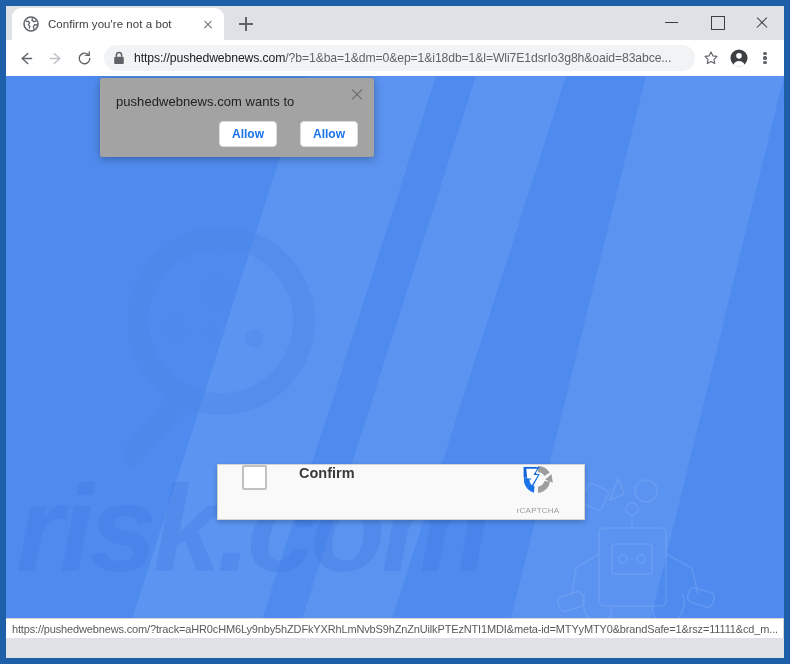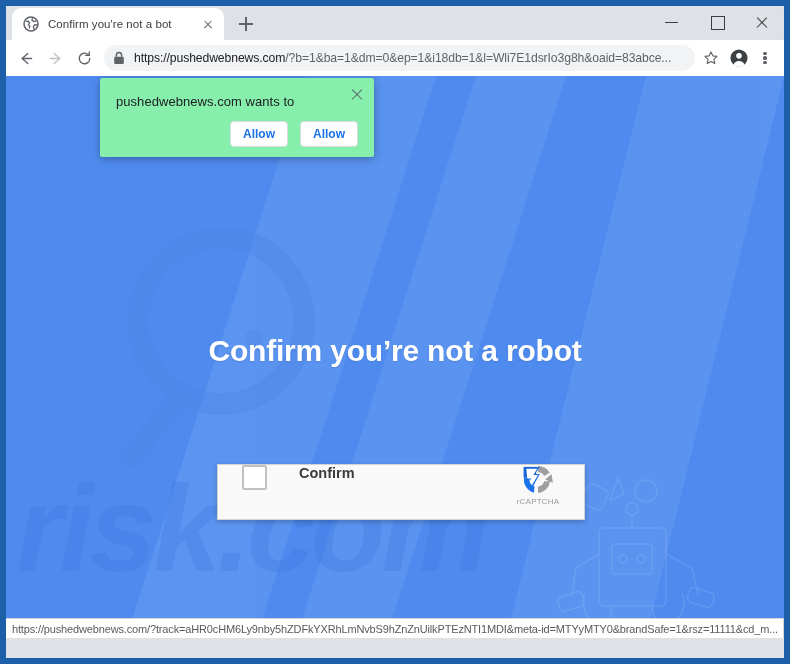--- a/index.html
+++ b/index.html
@@ -205,21 +205,21 @@
   }
 
   .bg-art { position: absolute; inset: 0; }
 
   
   .perm-bubble {
     position: absolute;
     left: 94px;
     top: 2px;
     width: 274px;
-    background: #86efac;
+    background: #a3a3a3;
     border-radius: 2px;
     box-shadow: 0 2px 10px rgba(0,0,0,0.28), 0 0 1px rgba(0,0,0,0.25);
     padding: 16px 16px 10px 16px;
   }
 
   .perm-close {
     position: absolute;
     right: 9px; top: 8px;
     width: 16px; height: 16px;
   }
@@ -247,21 +247,21 @@
     padding-left: 3px;
   }
   .perm-row-label {
     font-size: 12.3px;
     color: #3c4043;
   }
 
   .perm-actions {
     display: flex;
     justify-content: flex-end;
-    gap: 12px;
+    gap: 23px;
   }
   .perm-btn {
     min-width: 52px;
     height: 26px;
     border: 1px solid #dadce0;
     border-radius: 4px;
     background: #ffffff;
     color: #1a73e8;
     font-size: 12px;
     font-family: "Liberation Sans", sans-serif;
@@ -319,21 +319,21 @@
     flex: 0 0 72px;
     display: flex;
     flex-direction: column;
     align-items: center;
     transform: translateY(-2px);
   }
   .captcha-brand-name {
     font-size: 8px;
     color: #9a9a9a;
     letter-spacing: 0.2px;
-    margin-top: 1px;
+    margin-top: 10px;
   }
 
   
   .statusbar {
     position: absolute;
     left: 0;
     bottom: 0;
     max-width: 100%;
     height: 20px;
     background: #ffffff;
@@ -485,21 +485,20 @@
 
         <div class="perm-title">pushedwebnews.com wants to</div>
 
 
         <div class="perm-actions">
           <button class="perm-btn">Allow</button>
           <button class="perm-btn">Allow</button>
         </div>
       </div>
 
-      <div class="headline">Confirm you’re not a robot</div>
 
       <div class="captcha-box">
         <div class="captcha-checkbox"></div>
         <div class="captcha-label">Confirm</div>
         <div class="captcha-brand">
           <svg width="36" height="33" viewBox="0 0 40 36">
             <path d="M20 3 a15 15 0 0 1 13 7.6 l-6 3.4 a8.2 8.2 0 0 0 -7 -4 Z" fill="#9e9e9e"></path>
             <path d="M35 12 l1.5 9.5 -8.5 -3.6 Z" fill="#9e9e9e"></path>
             <path d="M33.5 20 a15 15 0 0 1 -13.5 13 l0 -7 a8.2 8.2 0 0 0 7 -6 Z" fill="#9e9e9e"></path>
             <path d="M5 4 h17 l-5.5 8 H22 l-11 20 2 -14 H7 Z" fill="#1a73e8"></path>

